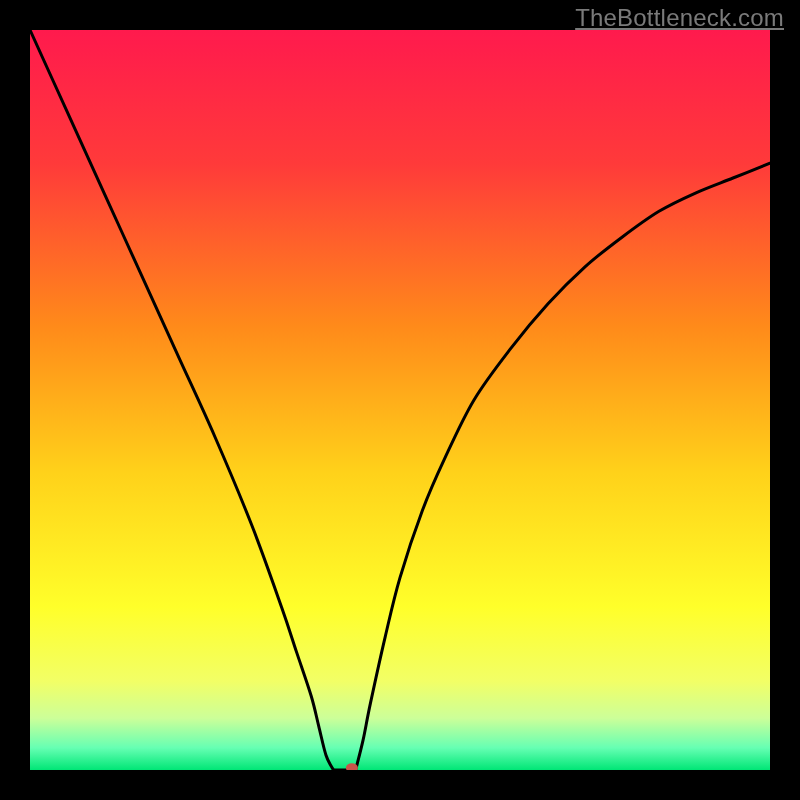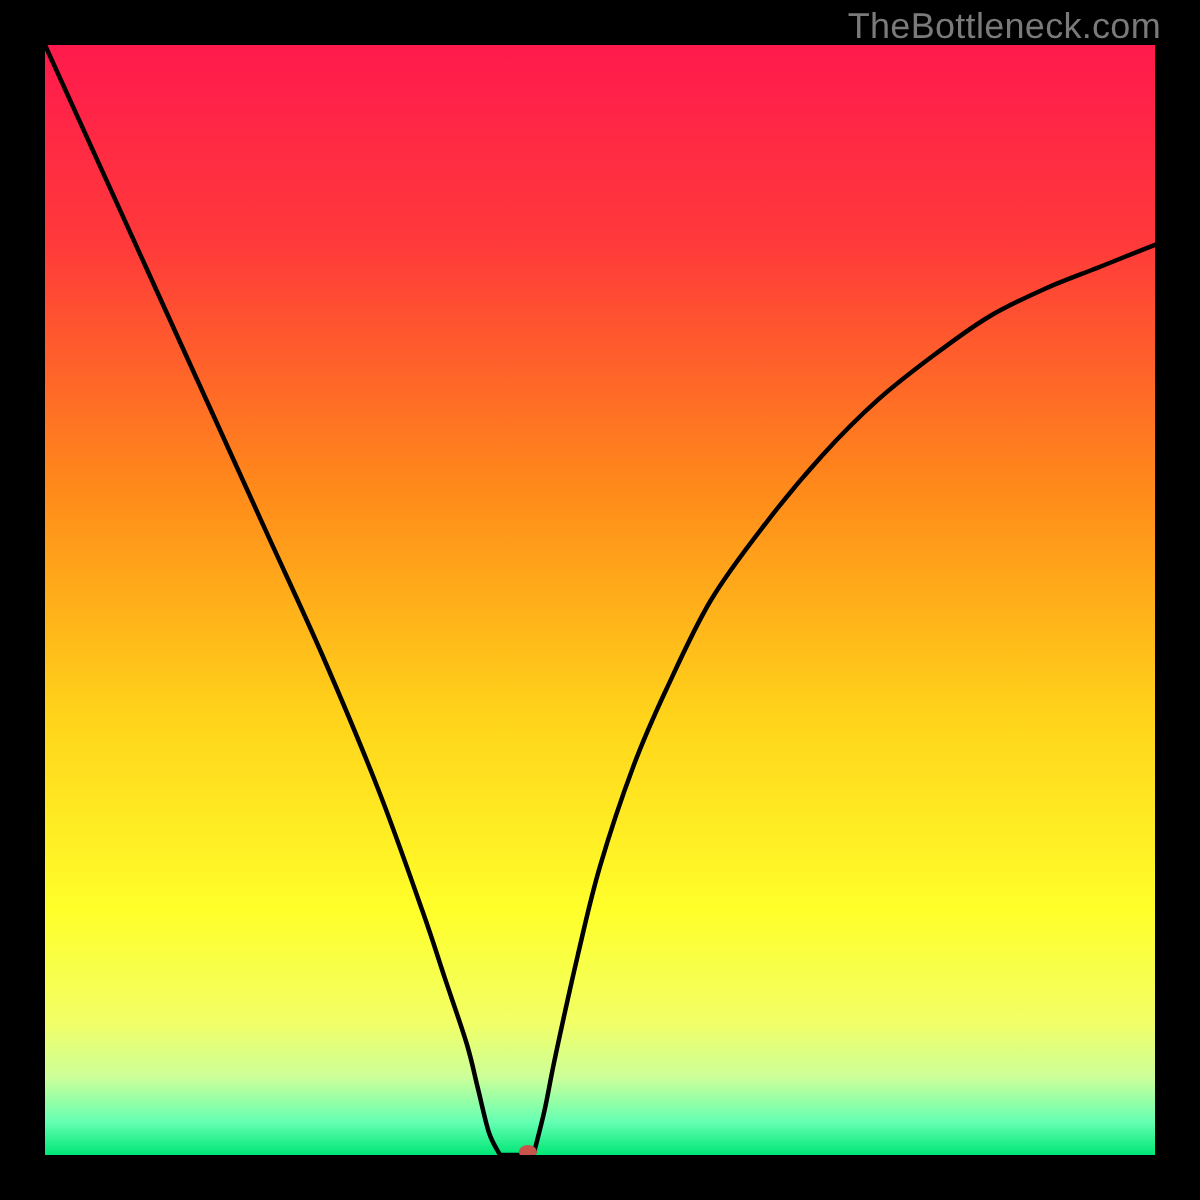--- a/index.html
+++ b/index.html
@@ -20,26 +20,27 @@
     position: absolute;
     left: 30px;
     top: 30px;
     width: 740px;
     height: 740px;
     overflow: hidden;
   }
   .watermark {
     position: absolute;
     top: 4px;
-    right: 26px;
+    right: 16px;
     color: #7a7a7a;
     font-size: 24px;
     font-weight: 500;
     letter-spacing: 0.2px;
     user-select: none;
+    text-decoration: underline;
   }
   svg {
     display: block;
   }
 </style>
 </head>
 <body>
 
 <div class="frame">
   <div class="watermark">TheBottleneck.com</div>

